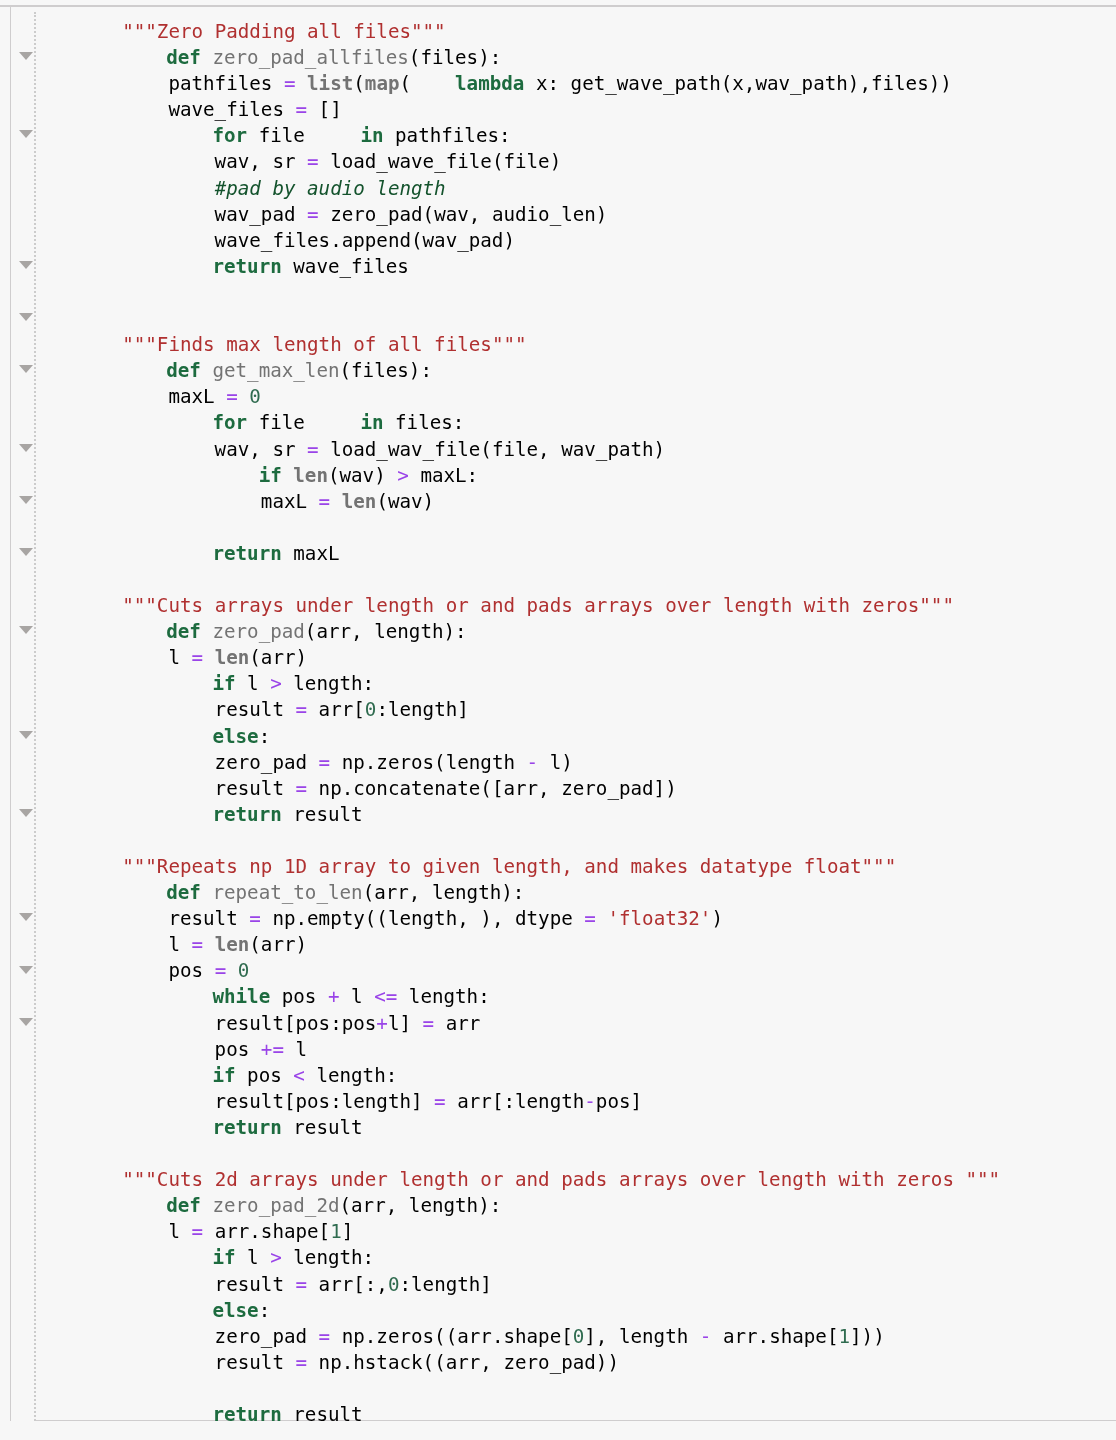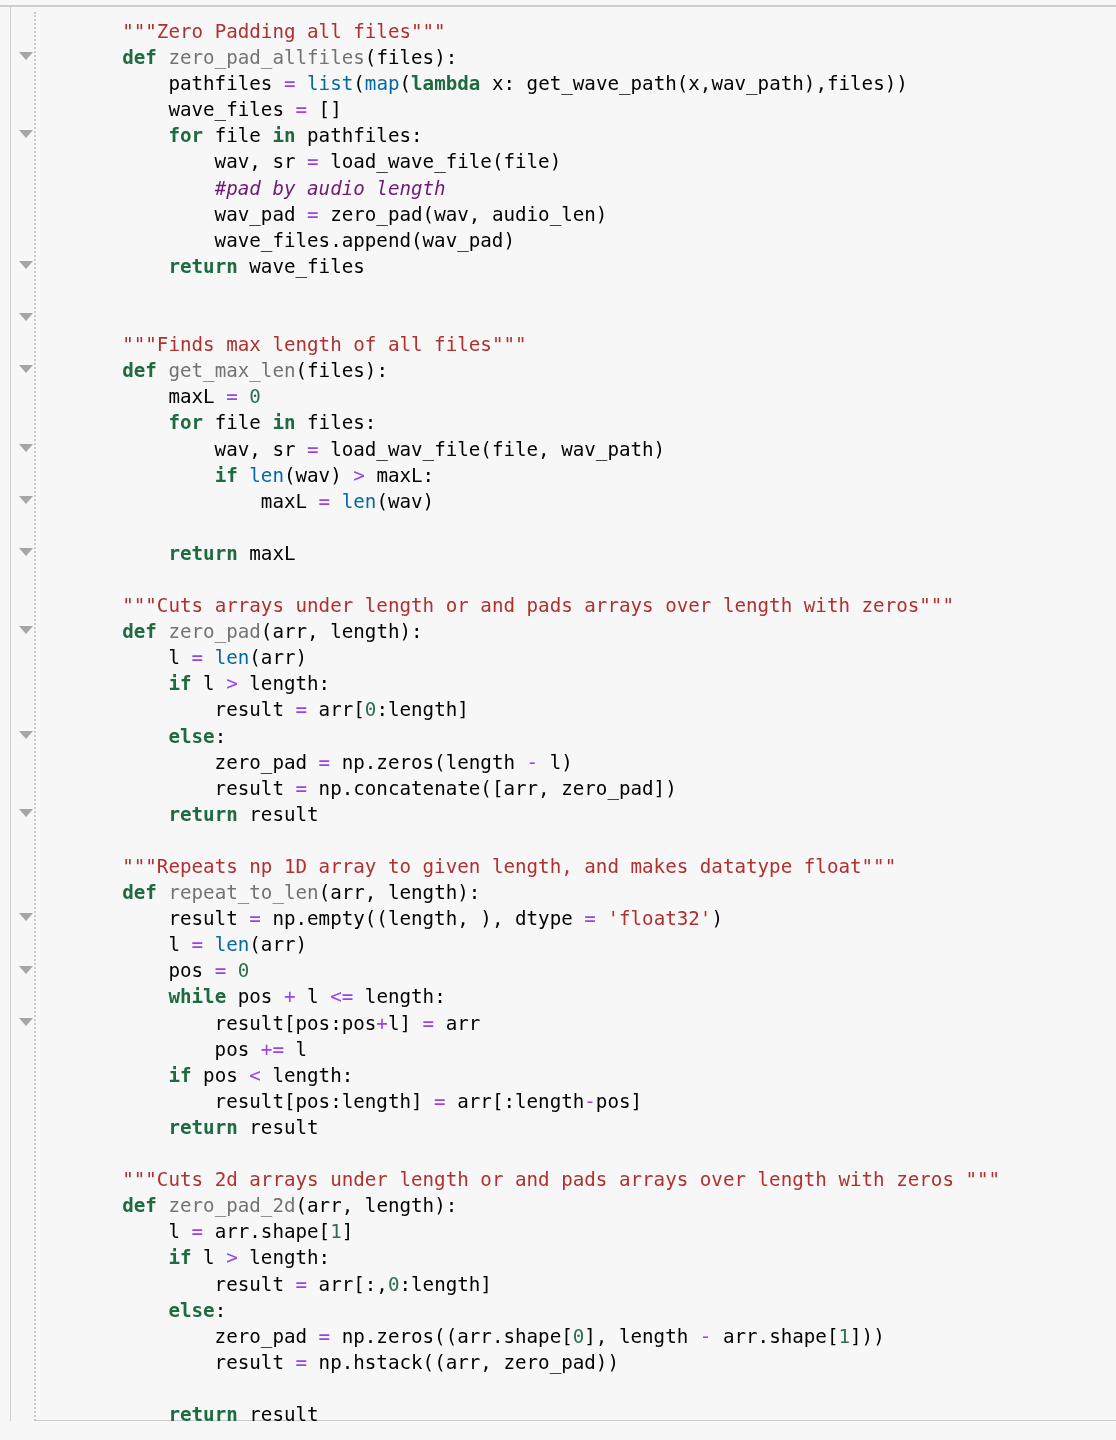--- a/index.html
+++ b/index.html
@@ -103,27 +103,27 @@
     font-family: "DejaVu Sans Mono", "Liberation Mono", monospace;
     font-size: 19.2px;
     line-height: 26.1px;
     white-space: pre;
     color: #000000;
     letter-spacing: 0px;
   }
   .code .ln { display: block; height: 26.1px; }
 
   
-  .k   { color: #1d6b3f; font-weight: bold; }      
+  .k   { color: #1d6b3f; font-weight: bold; margin-left: 44px; }      
   .fn  { color: #737373; }                          
-  .bi  { color: #0369a1; }                          
+  .bi  { color: #737373; font-weight: bold; }                          
   .op  { color: #9a44e8; }                          
   .num { color: #2f6b4f; }                          
   .str { color: #b03030; }                          
-  .cm  { color: #701a75; font-style: italic; }      
+  .cm  { color: #14532d; font-style: italic; }      
   .pl  { color: #000000; }                          
 </style>
 </head>
 <body>
 
 <div id="notebook">
 
   <div class="top-rule"></div>
 
   <div class="cell">

